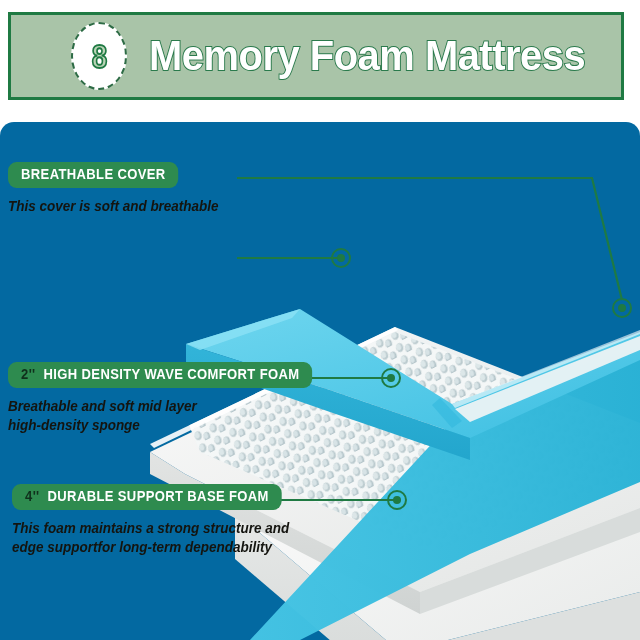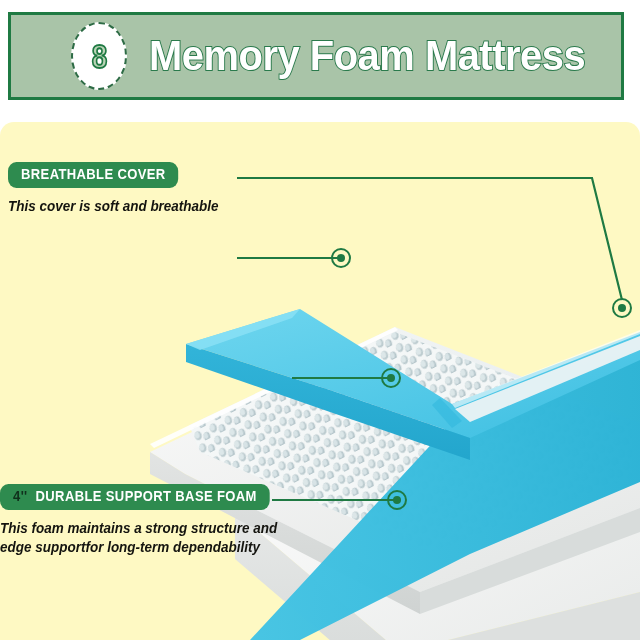--- a/index.html
+++ b/index.html
@@ -56,21 +56,21 @@
     letter-spacing:-0.5px;
     transform:scaleX(.95);
     transform-origin:left center;
     white-space:nowrap;
     line-height:1;
   }
 
   
   .panel{
     position:absolute;left:0;top:122px;width:640px;height:518px;
-    background:#fef9c3;
+    background:#0369a1;
     border-top-left-radius:14px;
     border-top-right-radius:14px;
     overflow:hidden;
   }
 
   .art{position:absolute;left:0;top:0;width:640px;height:518px;}
 
   
   .callout{position:absolute;}
   .pill{
@@ -251,22 +251,29 @@
     </svg>
 
     <div class="callout" style="left:8px;top:40px;">
       <div class="pill">
         <span class="thick"></span><span>BREATHABLE COVER</span>
       </div>
       <div class="body-text">This cover is soft and breathable</div>
     </div>
 
 
-
-    <div class="callout" style="left:0;top:362px;">
+    <div class="callout" style="left:8px;top:240px;">
+      <div class="pill">
+        <span class="thick">2''</span>&nbsp;&nbsp;<span>HIGH DENSITY  WAVE COMFORT FOAM</span>
+      </div>
+      <div class="body-text">Breathable and soft mid layer
+high-density sponge</div>
+    </div>
+
+    <div class="callout" style="left:12px;top:362px;">
       <div class="pill">
         <span class="thick">4''</span>&nbsp;&nbsp;<span>DURABLE SUPPORT BASE FOAM</span>
       </div>
       <div class="body-text">This foam maintains a strong structure and
 edge supportfor long-term dependability</div>
     </div>
 
   </div>
 </div>
 

